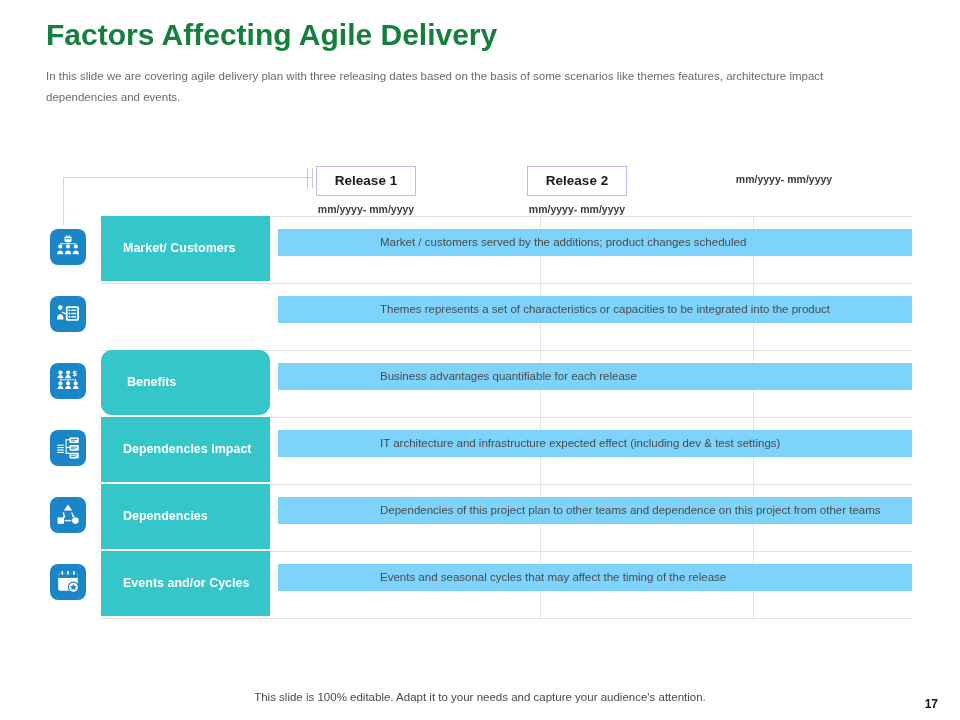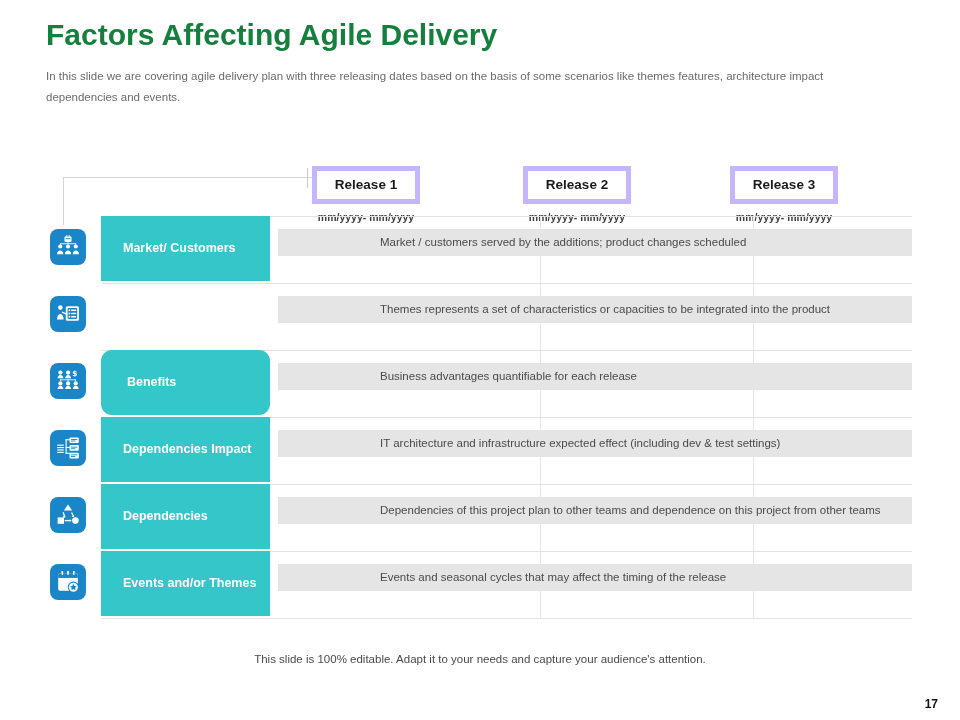--- a/index.html
+++ b/index.html
@@ -81,21 +81,21 @@
 
   
   .release-head {
     position: absolute;
     top: 166px;
     width: 162px;
     text-align: center;
   }
   .release-box {
     display: inline-block;
-    border: 5px solid #c4b5fd;
+    border: 1px solid #c4b5fd;
     background: #ffffff;
     padding: 6px 18px 6px 18px;
     font-size: 13.5px;
     font-weight: 700;
     color: #1a1a1a;
     line-height: 16px;
     box-sizing: border-box;
   }
   .release-dates {
     margin-top: 7px;
@@ -180,41 +180,41 @@
     line-height: 15.5px;
   }
   .row-label.indent { padding-left: 26px; border-radius: 11px; }
 
   .row-content {
     position: absolute;
     left: 232px;
     top: 13px;
     width: 634px;
     min-height: 26px;
-    background: #e5e5e5;
+    background: #7dd3fc;
     display: flex;
     align-items: center;
     box-sizing: border-box;
     padding: 5px 0 5px 0;
   }
   .row-content span {
     display: block;
     font-size: 11.5px;
     line-height: 17px;
     color: #4a4a4a;
     padding-left: 102px;
     padding-right: 6px;
   }
 
   
   .footer-note {
     position: absolute;
     left: 0;
     right: 0;
-    top: 653px;
+    top: 691px;
     text-align: center;
     font-size: 11.5px;
     color: #4a4a4a;
   }
   .page-number {
     position: absolute;
     right: 22px;
     top: 697px;
     font-size: 12px;
     font-weight: 700;
@@ -236,21 +236,20 @@
 
 <div class="release-head" id="release-head-0">
   <div class="release-box">Release 1</div>
   <div class="release-dates">mm/yyyy- mm/yyyy</div>
 </div>
 <div class="release-head" id="release-head-1">
   <div class="release-box">Release 2</div>
   <div class="release-dates">mm/yyyy- mm/yyyy</div>
 </div>
 <div class="release-head" id="release-head-2">
-  <div class="release-box">Release 3</div>
   <div class="release-dates">mm/yyyy- mm/yyyy</div>
 </div>
 
 <div class="matrix">
 
   <div class="matrix-grid">
     <div class="vline" id="vline-1"></div>
     <div class="vline" id="vline-2"></div>
   </div>
 
@@ -398,21 +397,21 @@
         <rect x="2.2" y="6" width="19.6" height="1.8" fill="#1a86c8"></rect>
         <rect x="5.6" y="1.1" width="1.5" height="3.9" rx="0.7"></rect>
         <rect x="11.3" y="1.1" width="1.5" height="3.9" rx="0.7"></rect>
         <rect x="17" y="1.1" width="1.5" height="3.9" rx="0.7"></rect>
         <circle cx="17.4" cy="17.2" r="5.6" fill="#1a86c8"></circle>
         <circle cx="17.4" cy="17.2" r="4.5" fill="#ffffff"></circle>
         <path d="M17.4 13.7 L18.45 15.9 L20.8 16.2 L19.1 17.85 L19.5 20.2 L17.4 19.1 L15.3 20.2 L15.7 17.85 L14 16.2 L16.35 15.9 Z" fill="#1a86c8"></path>
       </svg>
     </div>
     <div class="row-label">
-      <span>Events and/or Themes</span>
+      <span>Events and/or Cycles</span>
     </div>
     <div class="row-content">
       <span>Events and seasonal cycles that may affect the timing of the release</span>
     </div>
     <div class="row-sep" style="top:66.5px;"></div>
   </div>
 
 </div>
 
 <div class="footer-note">This slide is 100% editable. Adapt it to your needs and capture your audience's attention.</div>

